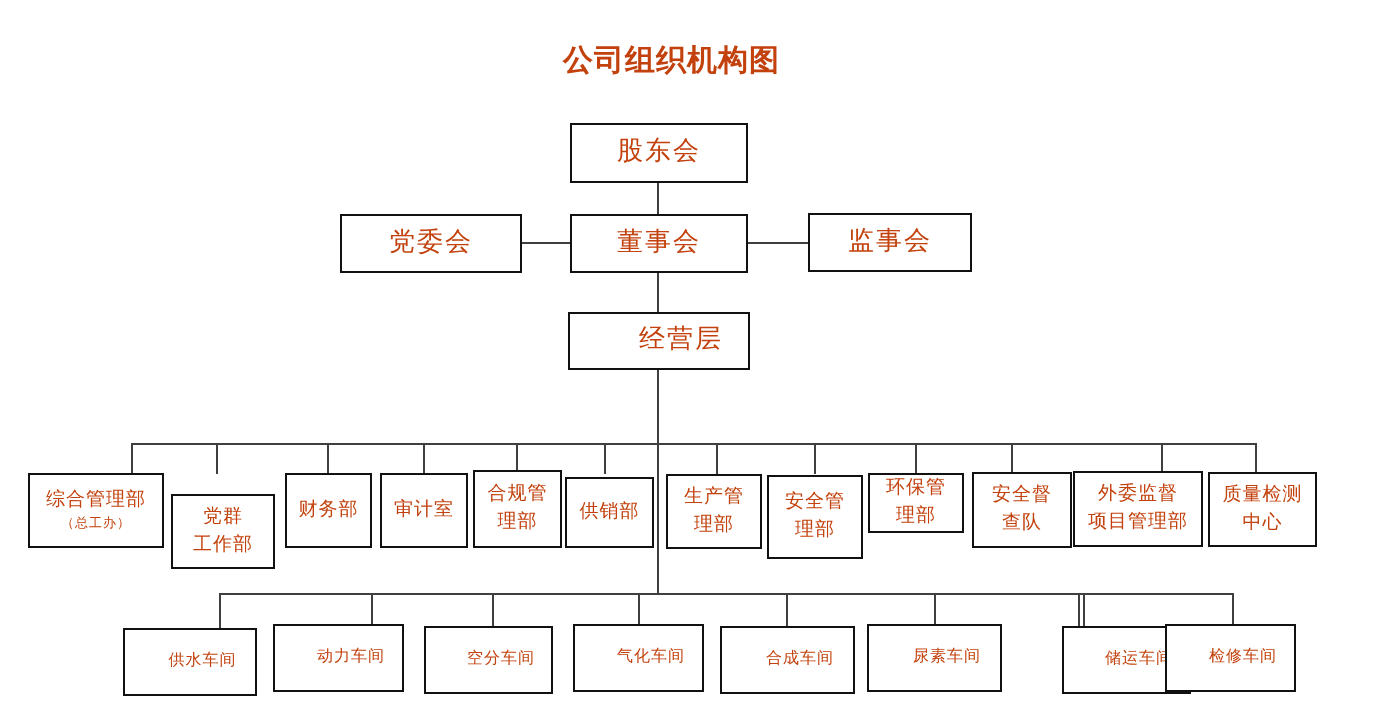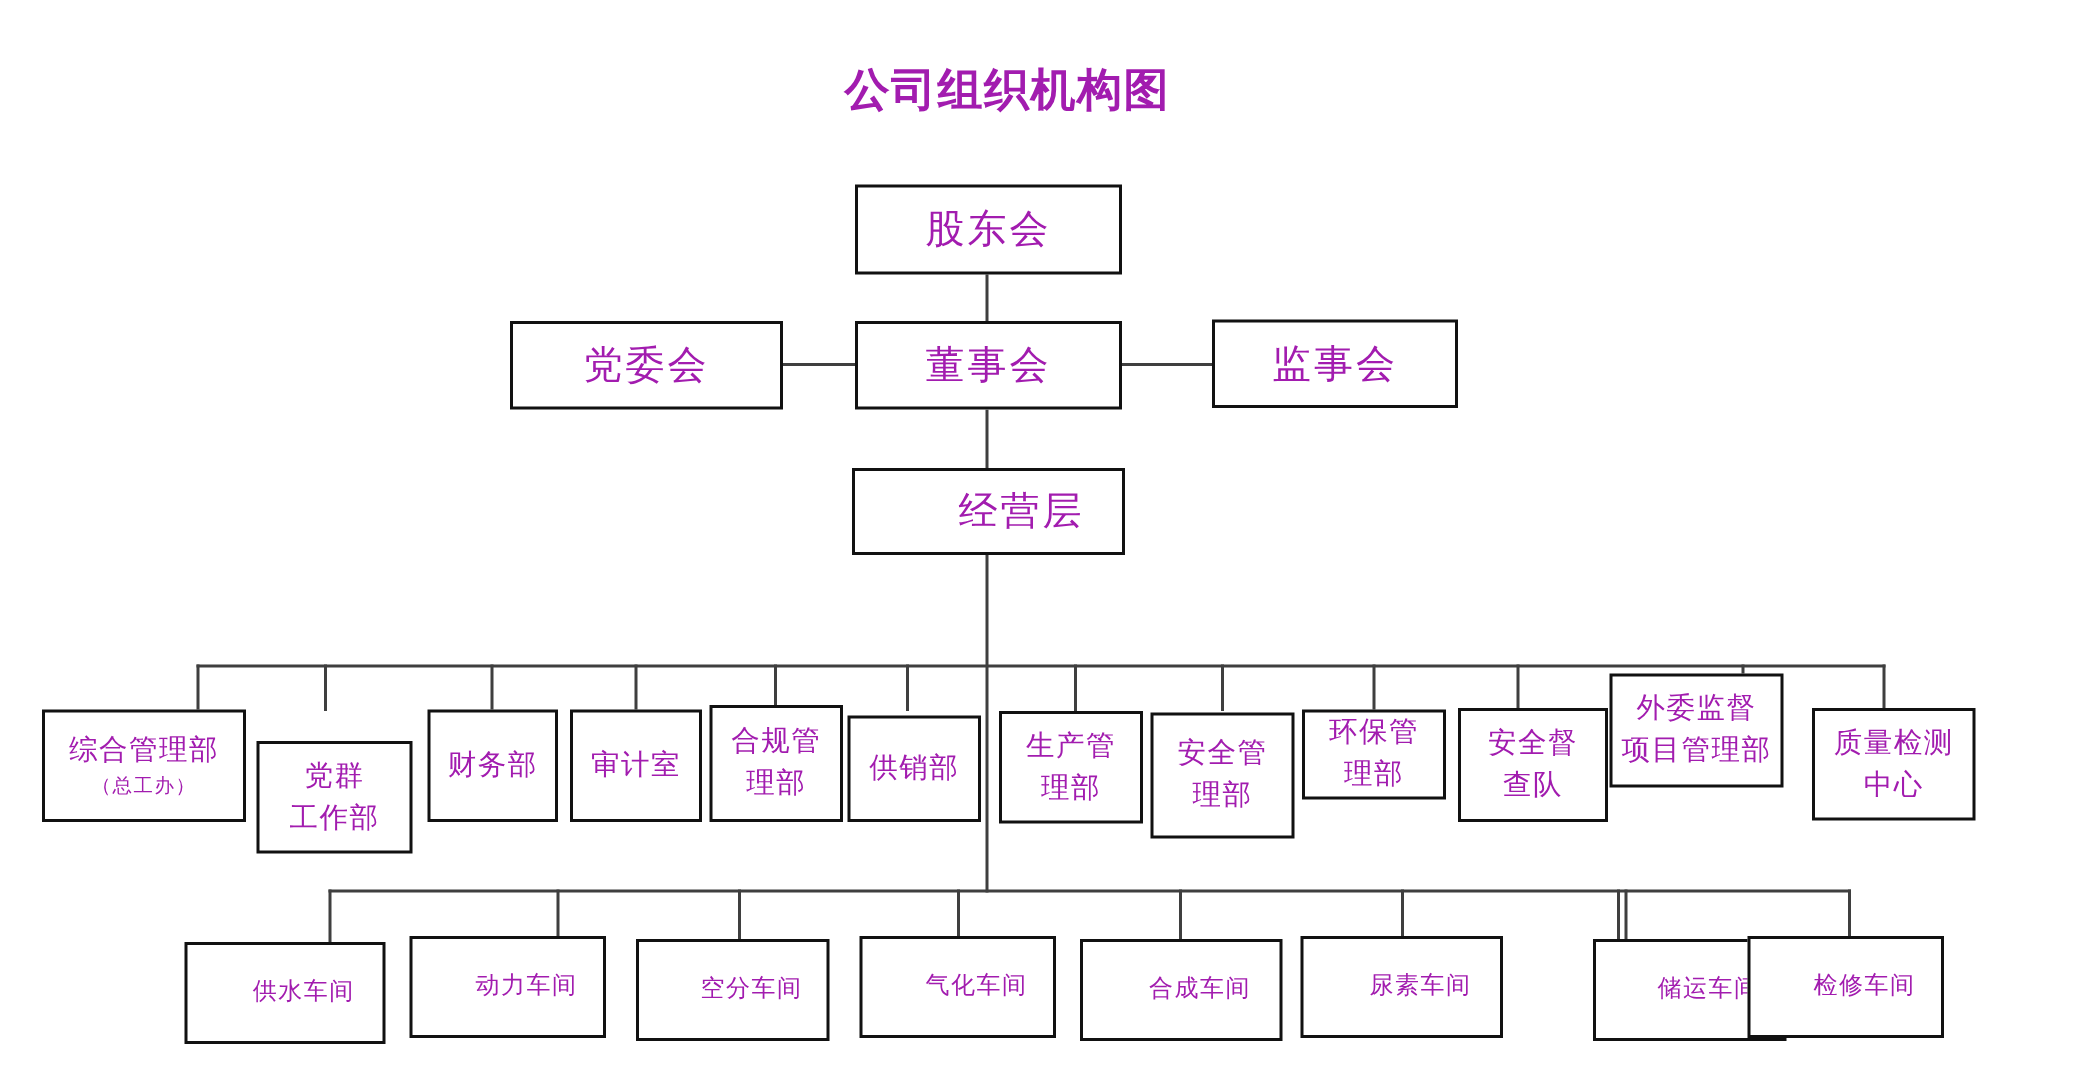--- a/index.html
+++ b/index.html
@@ -1,21 +1,21 @@
 <!DOCTYPE html>
 <html><head>
 <meta charset="utf-8">
 <style>
   html,body{margin:0;padding:0;background:#ffffff;}
   #canvas{
     position:relative;
     width:1386px;height:718px;
     background:#ffffff;
-    font-family:Liberation Sans, sans-serif;
-    color:#a21caf;
+    font-family:Liberation Mono, monospace;
+    color:#c2410c;
     overflow:hidden;
   }
   .title{
     position:absolute;
     top:40px;left:563px;width:210px;
     text-align:center;
     font-size:30px;font-weight:bold;
     letter-spacing:1px;
     white-space:nowrap;
   }
@@ -128,21 +128,21 @@
     <span>理部</span>
   </div>
   <div class="node dept" style="left:868px;top:473px;width:96px;height:60px;">
     <span>环保管</span>
     <span>理部</span>
   </div>
   <div class="node dept" style="left:972px;top:472px;width:100px;height:76px;">
     <span>安全督</span>
     <span>查队</span>
   </div>
-  <div class="node dept" style="left:1073px;top:449px;width:116px;height:76px;align-items:center;">
+  <div class="node dept" style="left:1073px;top:471px;width:130px;height:76px;align-items:center;">
     <span>外委监督</span>
     <span>项目管理部</span>
   </div>
   <div class="node dept" style="left:1208px;top:472px;width:109px;height:75px;">
     <span>质量检测</span>
     <span>中心</span>
   </div>
 
   <div class="node shop" style="left:123px;top:628px;width:134px;height:68px;">
     <span>供水车间</span>

